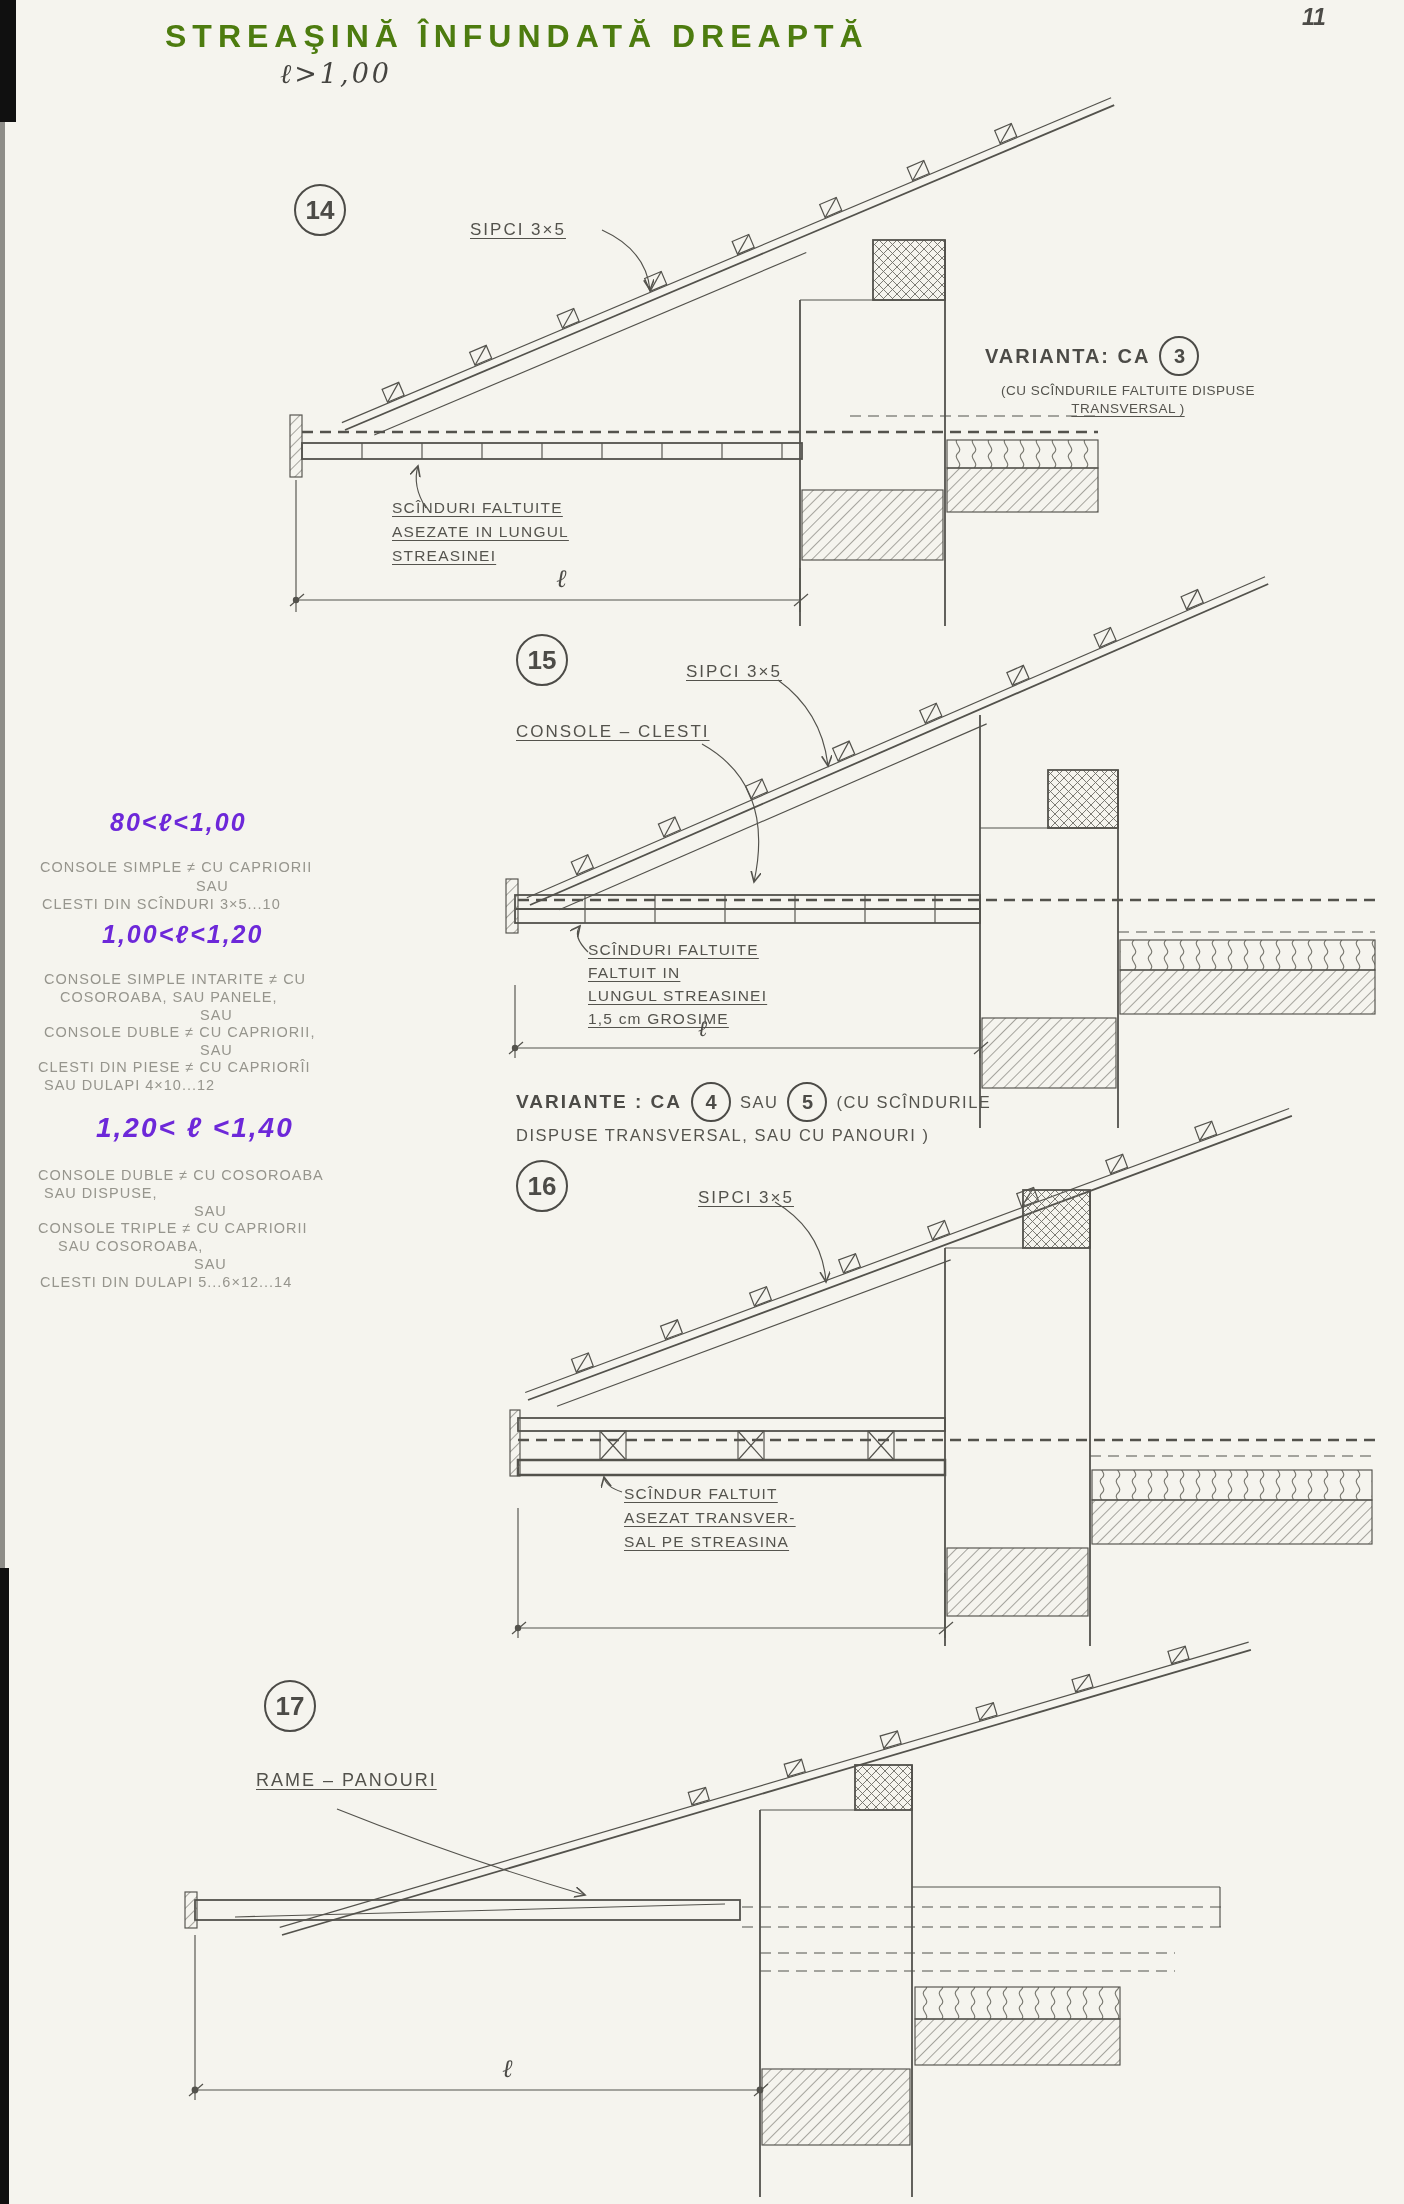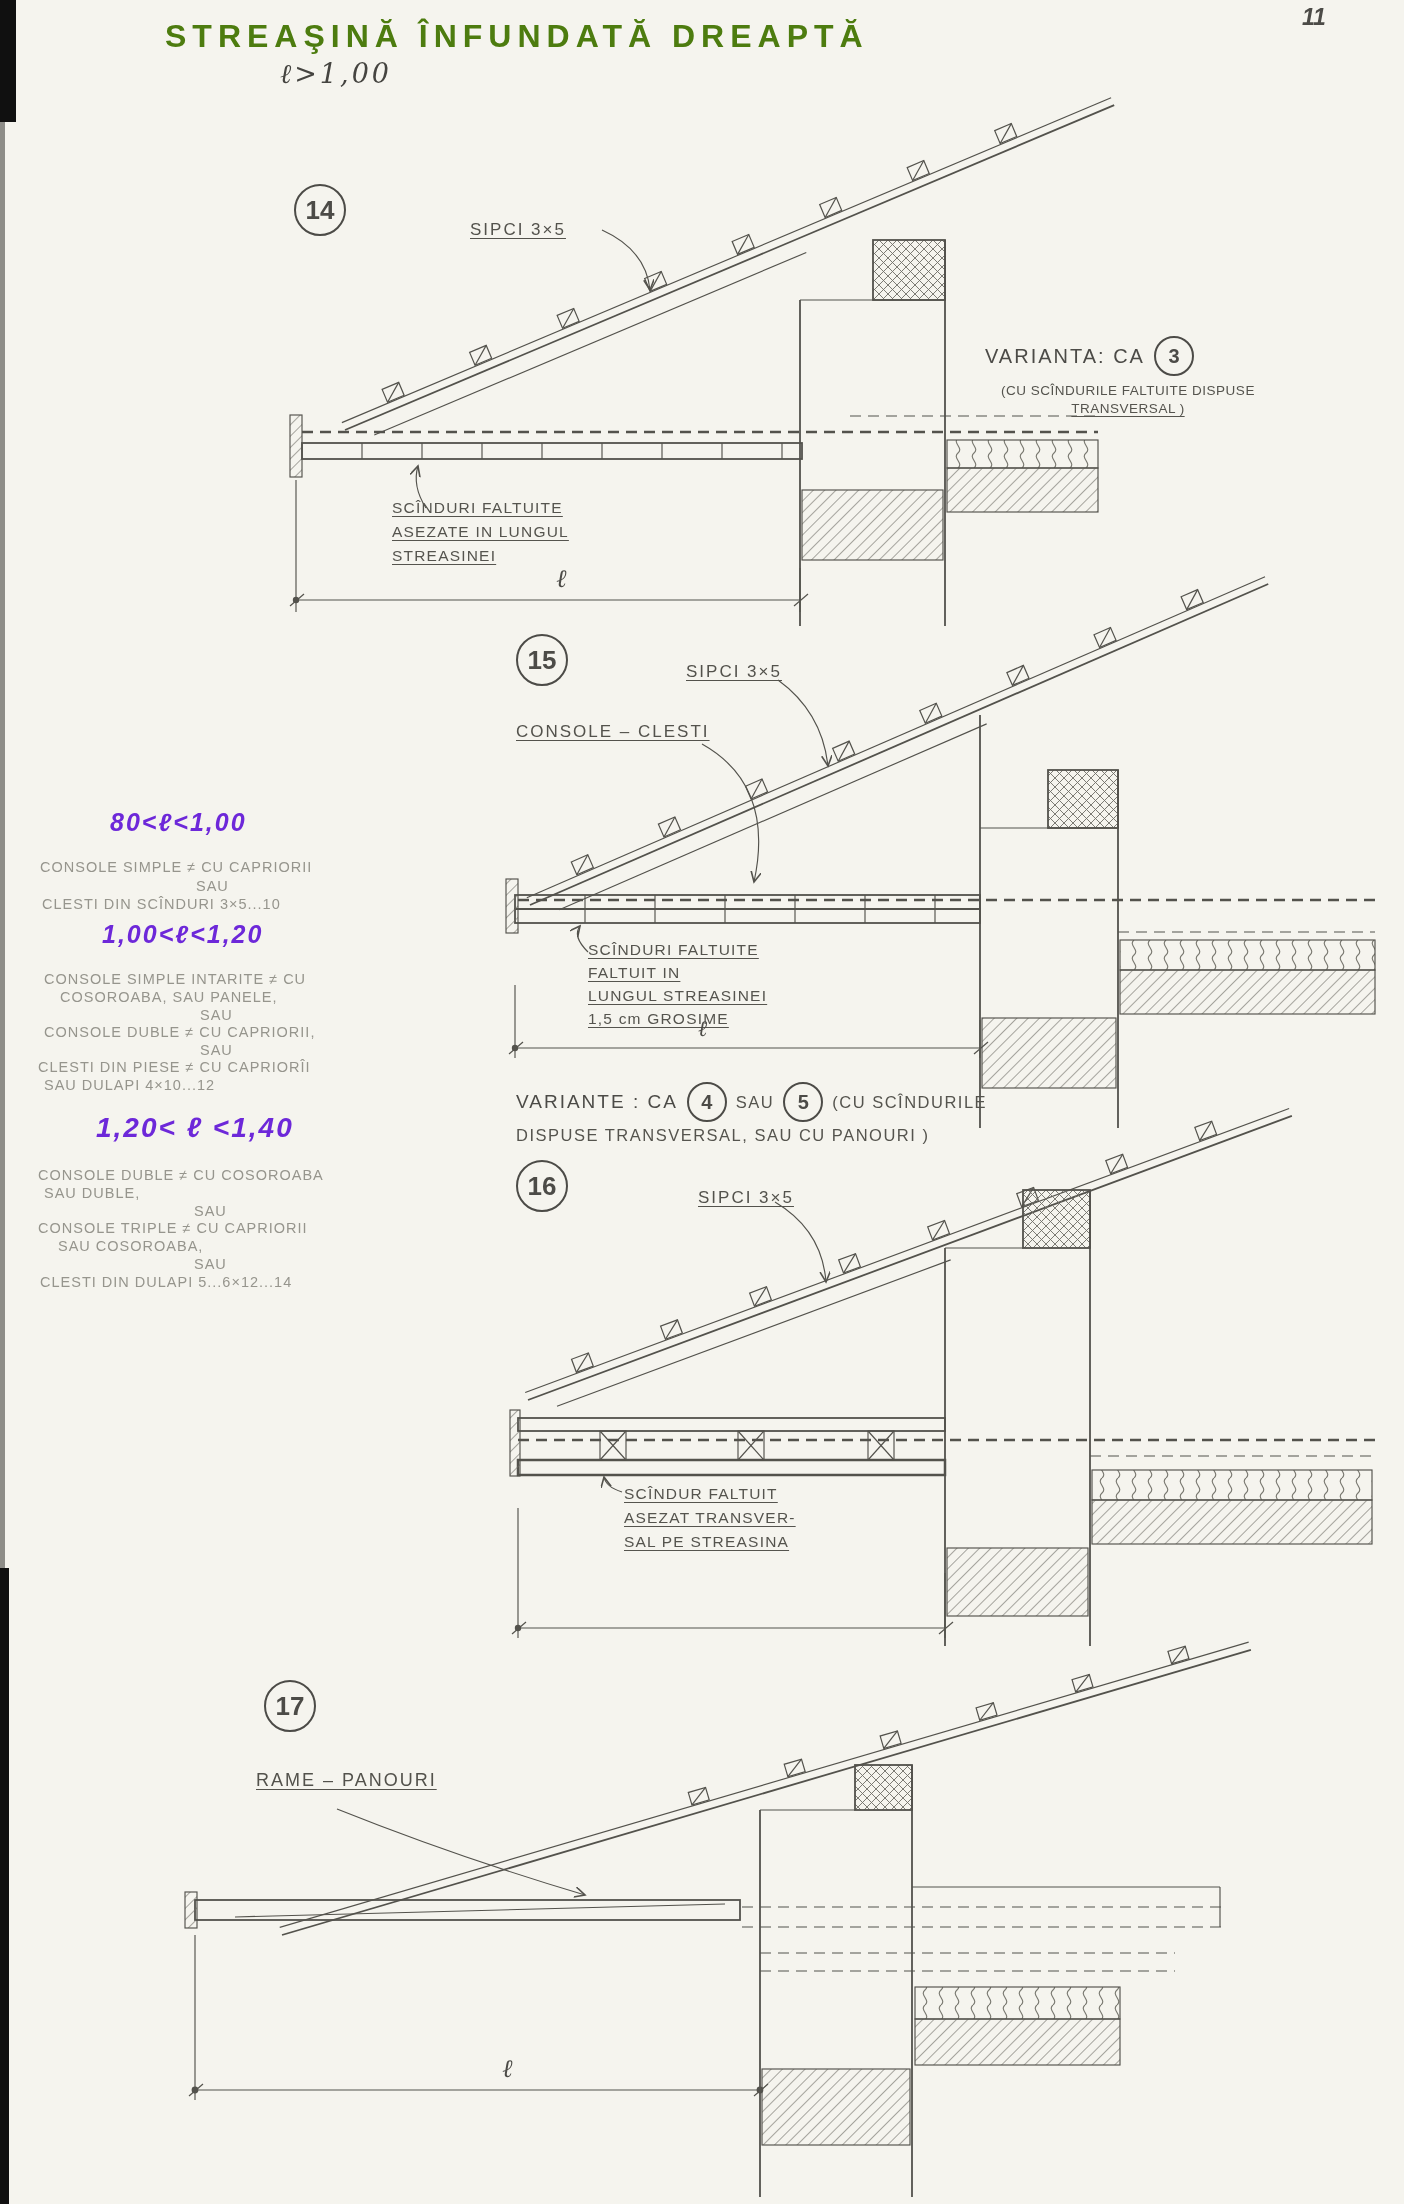--- a/index.html
+++ b/index.html
@@ -14,21 +14,21 @@
   .note{font-size:15.5px;line-height:24px;letter-spacing:1.2px;color:#55544e;}
   .note div{text-decoration:underline;text-underline-offset:3px;}
   .spec{font-size:14.5px;letter-spacing:1px;color:#96958d;margin-top:9px;}
   .range{font-size:25px;letter-spacing:2px;font-weight:600;color:#6d28d9;font-style:italic;}
   .dimlbl{font-size:25px;font-family:"DejaVu Serif",serif;font-style:italic;color:#4c4b47;}
   .circle{border:2.5px solid #4c4b47;border-radius:50%;display:flex;align-items:center;
           justify-content:center;color:#4c4b47;font-weight:600;background:transparent;}
   .c48{width:48px;height:48px;font-size:26px;text-align:right;}
   .c36{width:36px;height:36px;font-size:20px;flex:0 0 36px;}
   .varrow{display:flex;align-items:center;gap:9px;}
-  .vartext{font-size:20px;letter-spacing:2px;font-weight:400;color:#4c4b47;}
+  .vartext{font-size:20px;letter-spacing:2px;font-weight:700;color:#4c4b47;}
   .varsmall{font-size:16.5px;letter-spacing:1.5px;color:#55544e;}
   .varnote{font-size:13.5px;line-height:18px;letter-spacing:0.5px;text-align:center;color:#55544e;white-space:normal;}
   svg{position:absolute;overflow:visible;}
   .ln{stroke:#53524c;fill:none;stroke-width:1.8;}
   .thin{stroke-width:1.15;}
   .bold{stroke-width:2.5;}
   .dash{stroke-dasharray:11 7;}
   .batten rect,.batten line{stroke:#53524c;stroke-width:1.2;fill:none;}
   .edge{background:#101010;}
 </style>
@@ -344,21 +344,21 @@
   <div class="abs range" style="left:102px;top:920px">1,00&lt;ℓ&lt;1,20</div>
   <div class="abs spec" style="left:44px;top:962px">CONSOLE SIMPLE INTARITE ≠ CU</div>
   <div class="abs spec" style="left:60px;top:980px">COSOROABA, SAU PANELE,</div>
   <div class="abs spec" style="left:200px;top:998px">SAU</div>
   <div class="abs spec" style="left:44px;top:1015px">CONSOLE DUBLE ≠ CU CAPRIORII,</div>
   <div class="abs spec" style="left:200px;top:1033px">SAU</div>
   <div class="abs spec" style="left:38px;top:1050px">CLESTI DIN PIESE ≠ CU CAPRIORÎI</div>
   <div class="abs spec" style="left:44px;top:1068px">SAU DULAPI 4×10...12</div>
   <div class="abs range" style="left:96px;top:1112px;font-size:28px">1,20&lt; ℓ &lt;1,40</div>
   <div class="abs spec" style="left:38px;top:1158px">CONSOLE DUBLE ≠ CU COSOROABA</div>
-  <div class="abs spec" style="left:44px;top:1176px">SAU DUBLE,</div>
+  <div class="abs spec" style="left:44px;top:1176px">SAU DISPUSE,</div>
   <div class="abs spec" style="left:194px;top:1194px">SAU</div>
   <div class="abs spec" style="left:38px;top:1211px">CONSOLE TRIPLE ≠ CU CAPRIORII</div>
   <div class="abs spec" style="left:58px;top:1229px">SAU COSOROABA,</div>
   <div class="abs spec" style="left:194px;top:1247px">SAU</div>
   <div class="abs spec" style="left:40px;top:1265px">CLESTI DIN DULAPI 5...6×12...14</div>
 
   <div class="abs circle c48" style="left:516px;top:634px">15</div>
   <div class="abs lbl u" style="left:686px;top:662px">SIPCI 3×5</div>
   <div class="abs lbl u" style="left:516px;top:722px">CONSOLE – CLESTI</div>
   <div class="abs note" style="left:588px;top:938px;line-height:23px">

